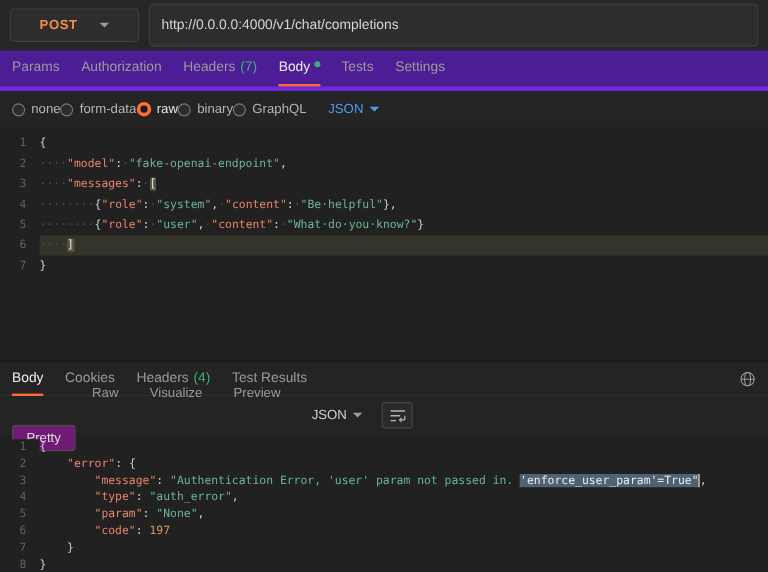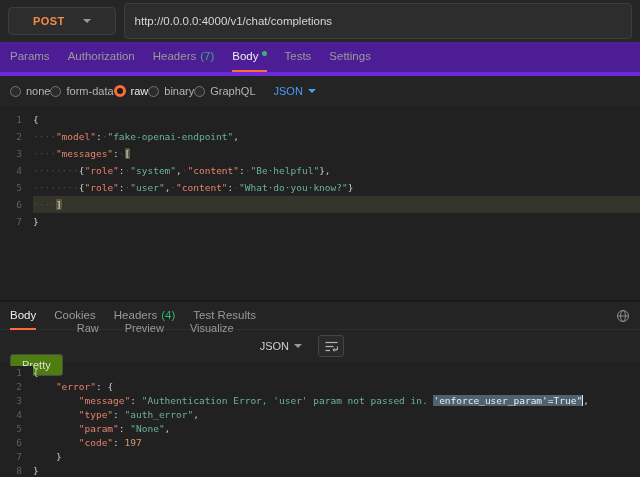--- a/index.html
+++ b/index.html
@@ -56,21 +56,21 @@
   .tok-caret { display:inline-block; width:0; border-left:1px solid #e4e4e4; height:11px; vertical-align:text-bottom; }
   
   .resp-header { display:flex; align-items:center; justify-content:space-between; height:30px;
     padding:0 10px; background:#242424; border-top:2px solid #1a1a1a; border-bottom:1px solid #2e2e2e; }
   .resp-header .tab { height:28px; padding-top:7px; }
   .resp-icons { display:flex; align-items:center; gap:10px; }
   .icon-plain { display:flex; align-items:center; cursor:pointer; }
   
   .resp-toolbar { display:flex; align-items:center; height:32px; padding:0 10px; background:#242424; gap:2px; }
   .viewmode { padding:4px 11px; font-size:11px; color:#9a9a9a; border:1px solid transparent; border-radius:3px; cursor:pointer; }
-  .viewmode.active { background:#4d7c0f; border-color:#4a4a4a; color:#dedede;margin-top:37px; }
+  .viewmode.active { background:#701a75; border-color:#4a4a4a; color:#dedede;margin-top:37px; }
   .resp-lang { display:flex; align-items:center; gap:5px; color:#cfcfcf; font-size:11px; margin-left:12px; cursor:pointer; }
   .icon-btn { margin-left:14px; width:26px; height:22px; border:1px solid #454545; border-radius:3px;
     display:flex; align-items:center; justify-content:center; cursor:pointer; background:#2a2a2a; }
 </style>
 </head>
 <body>
 
 <div class="app">
 
   <div class="urlbar">
@@ -192,22 +192,22 @@
           <line x1="1.7" y1="8" x2="14.3" y2="8"></line>
         </svg>
       </span>
     </div>
   </div>
 
   <div class="resp-toolbar">
     <div class="tabs" id="resp-modes" style="gap:2px;">
         <div class="viewmode active">Pretty</div>
         <div class="viewmode">Raw</div>
+        <div class="viewmode">Visualize</div>
         <div class="viewmode">Preview</div>
-        <div class="viewmode">Visualize</div>
       </div>
     <div class="resp-lang">
       <span>JSON</span>
       <span class="caret-down"></span>
     </div>
     <div class="icon-btn">
       <span style="display:flex;">
         <svg width="13" height="11" viewBox="0 0 13 11" fill="none" stroke="#b5b5b5" stroke-width="1.2">
           <path d="M0.5 1.5h12"></path>
           <path d="M0.5 5.5h8"></path>

